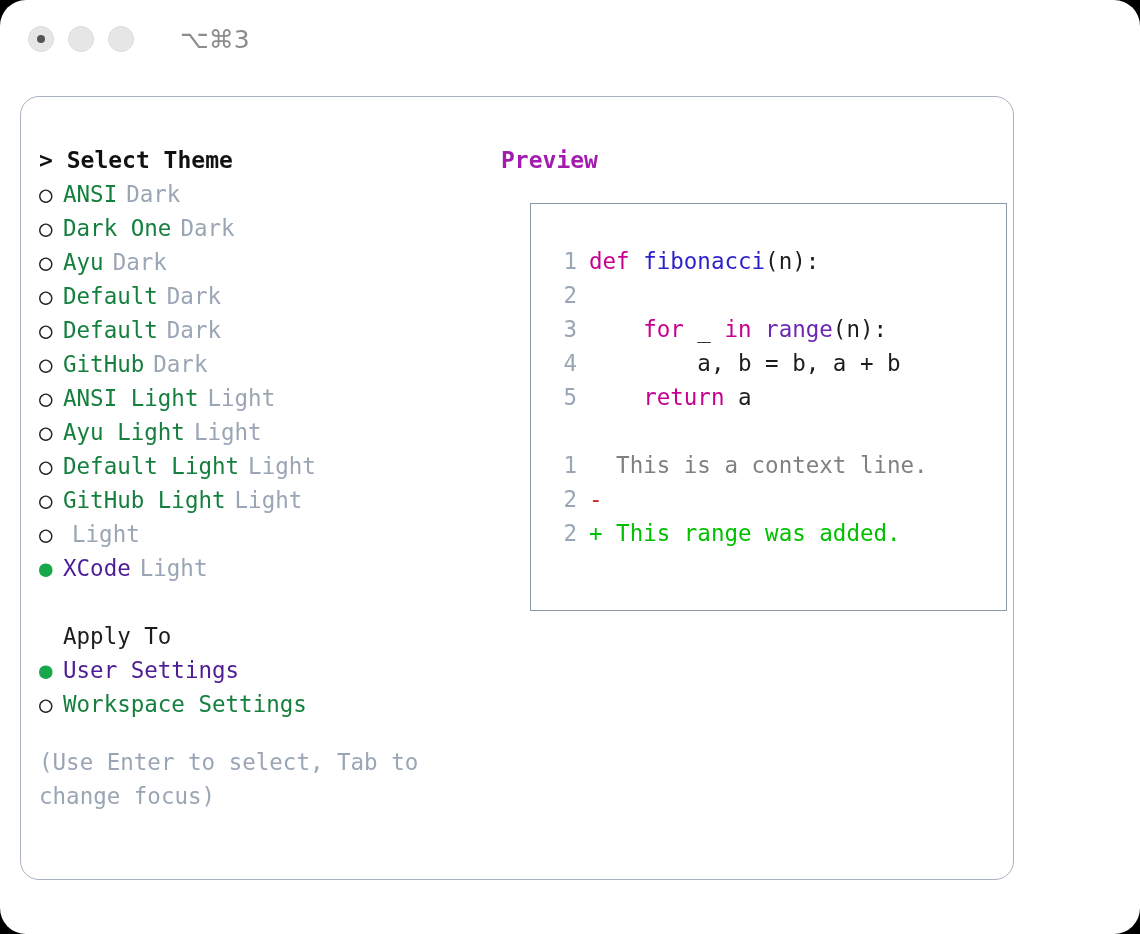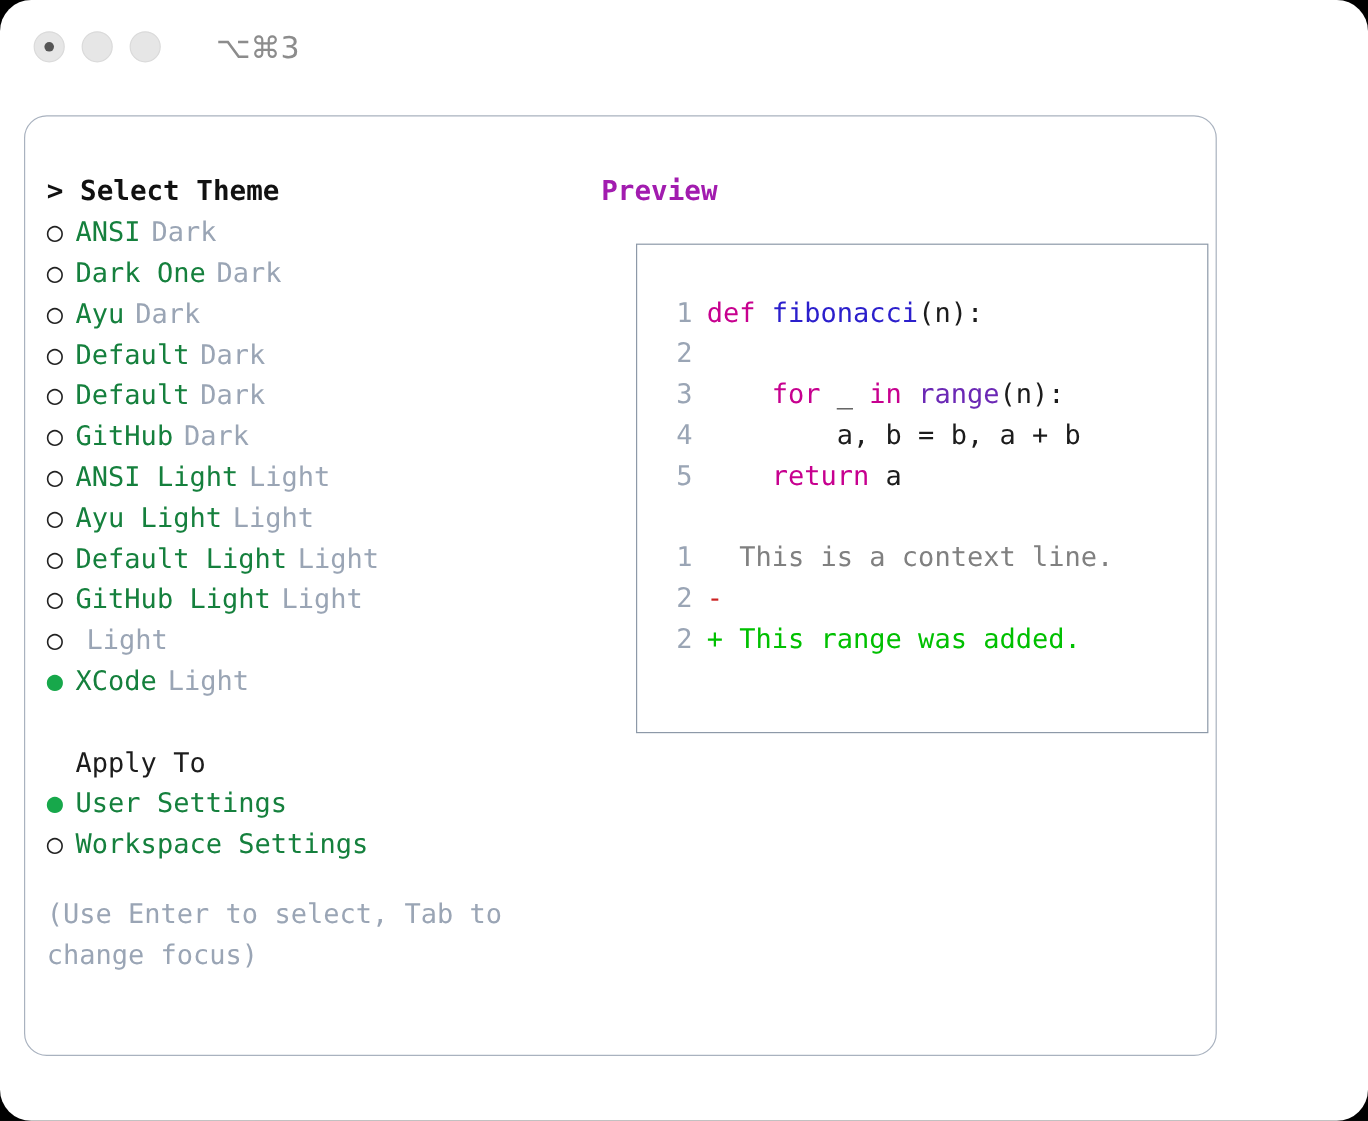--- a/index.html
+++ b/index.html
@@ -114,21 +114,21 @@
     color: #222222;
     font-size: 22.5px;
   }
   .bullet.selected {
     color: #17a84b;
   }
   .theme-name {
     color: #15803d;
   }
   .theme-row.selected .theme-name {
-    color: #15803d;
+    color: #4c1d95;
   }
   .theme-kind {
     color: #9aa5b5;
     margin-left: 9px;
     text-align: center;
   }
 
   #apply-header {
     margin-top: 34px;
     padding-left: 24px;

